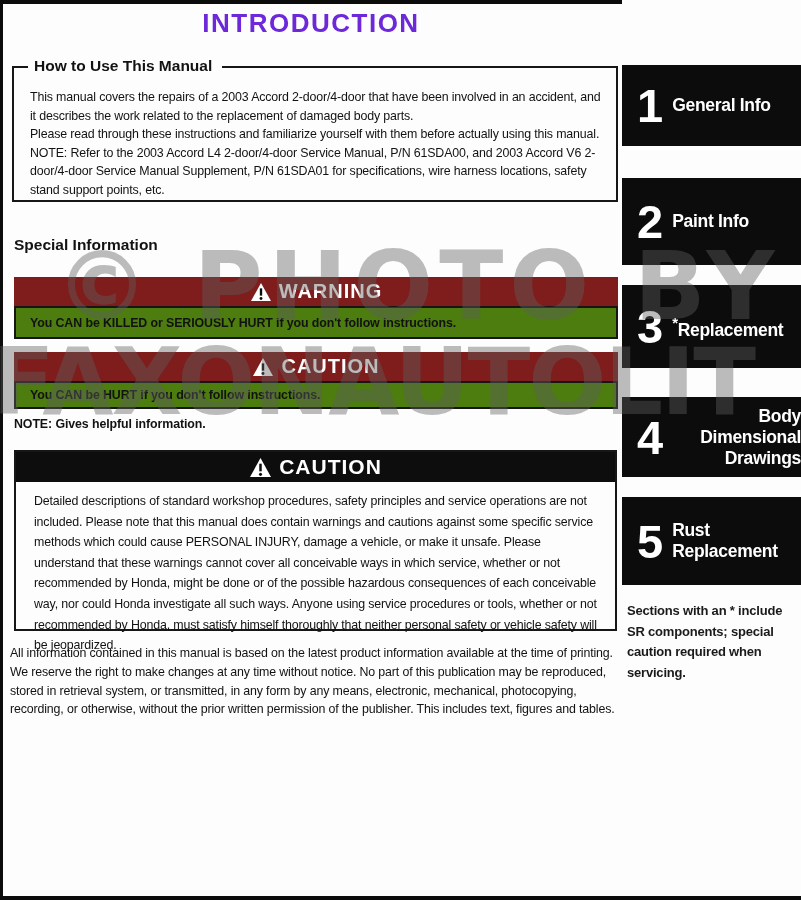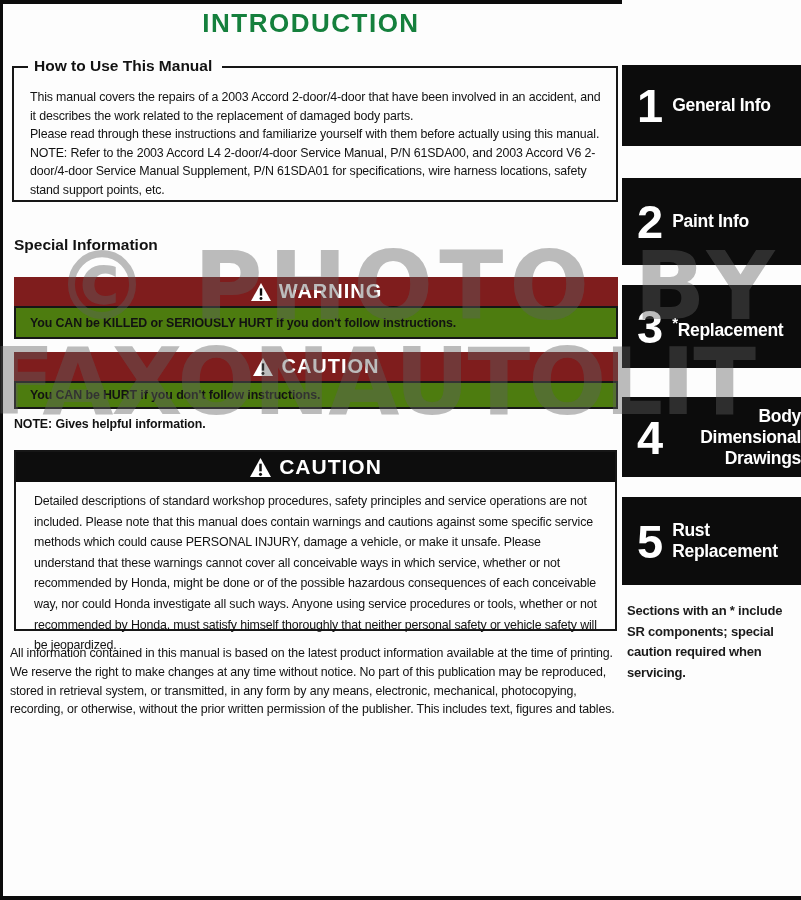--- a/index.html
+++ b/index.html
@@ -9,21 +9,21 @@
     margin:0 auto; overflow:hidden;
     font-family:"Liberation Sans", sans-serif; color:#121212;
   }
   
   .b-top    { position:absolute; left:0; top:0; width:622px; height:4px; background:#0b0b0b; }
   .b-left   { position:absolute; left:0; top:0; width:3px; height:900px; background:#0b0b0b; }
   .b-bottom { position:absolute; left:0; top:896px; width:801px; height:4px; background:#0b0b0b; }
 
   .title {
     position:absolute; left:0; top:8px; width:622px; text-align:center;
-    font-size:26px; font-weight:bold; letter-spacing:1.5px; color:#15803d;
+    font-size:26px; font-weight:bold; letter-spacing:1.5px; color:#6d28d9;
   }
 
   
   .howto {
     position:absolute; left:12px; top:66px; width:606px; height:136px;
     border:2px solid #161616;
   }
   .howto-legend {
     position:absolute; left:14px; top:-11px; background:#fdfdfd;
     padding:0 10px 0 6px; font-size:15.5px; font-weight:bold; white-space:nowrap;

